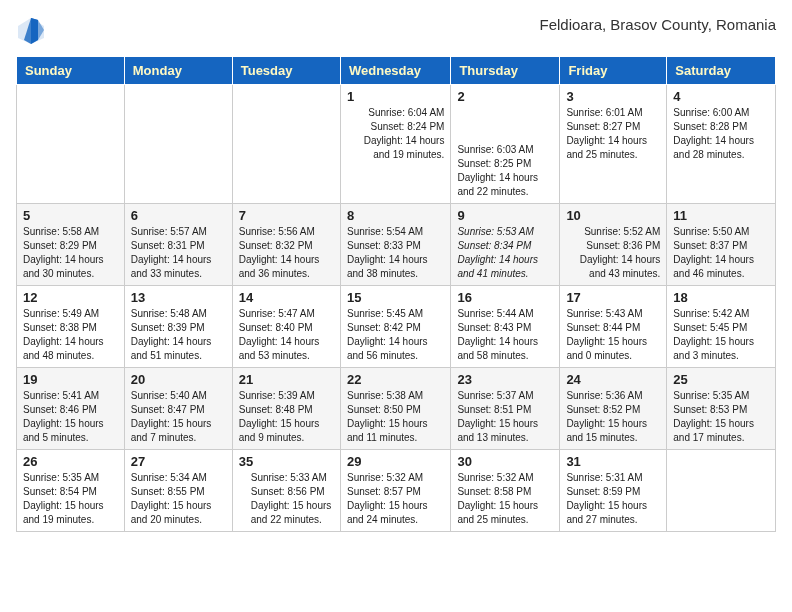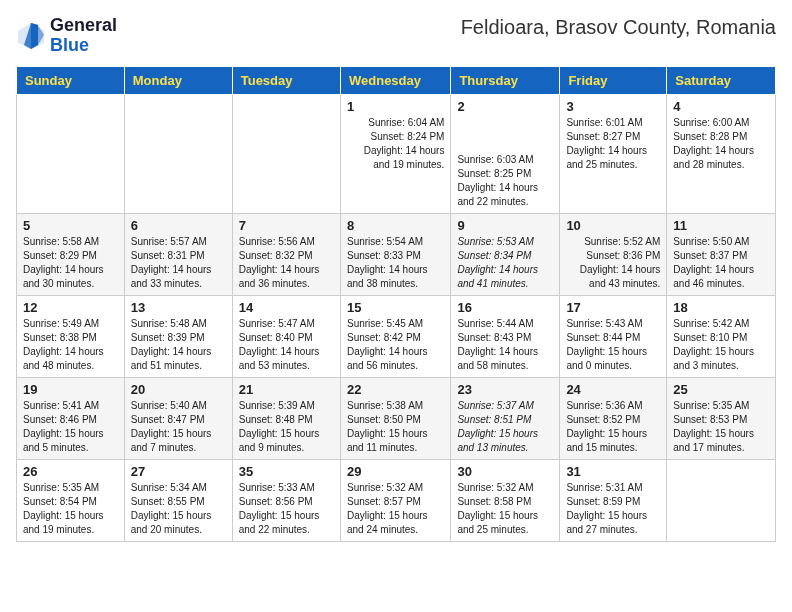--- a/index.html
+++ b/index.html
@@ -42,30 +42,30 @@
     }
     .title-section {
       text-align: right;
     }
     .month-title {
       font-size: 36px;
       font-weight: bold;
       color: #1a1a2e;
     }
     .location {
-      font-size: 20px;
+      font-size: 15px;
       color: #333;
     }
     .calendar {
       width: 100%;
       border-collapse: collapse;
     }
     .calendar th {
       background-color: #1565c0;
-      color: #fde047;
+      color: #fef9c3;
       text-align: left;
       padding: 6px 8px;
       font-size: 13px;
       border: 1px solid #fff;
     }
     .calendar td {
       vertical-align: top;
       border: 1px solid #ccc;
       padding: 4px 6px;
       width: 113px;
@@ -96,24 +96,20 @@
 <body>
 
 <div class="header">
   <div class="logo">
     <svg class="logo-icon" viewBox="0 0 30 30">
       <polygon points="15,2 28,10 28,22 15,28 2,22 2,10" fill="#1565c0" opacity="0.15"></polygon>
       <polygon points="22,4 28,14 22,24 15,28 22,4" fill="#1565c0" opacity="0.5"></polygon>
       <polygon points="15,2 22,4 15,28 8,24" fill="#1565c0" opacity="0.8"></polygon>
       <polygon points="15,2 22,4 22,24 15,28" fill="#1565c0"></polygon>
     </svg>
-    <div class="logo-text">
-      <span class="logo-general">General</span>
-      <span class="logo-blue">Blue</span>
-    </div>
   </div>
   <div class="title-section">
     <div class="location">Feldioara, Brasov County, Romania</div>
   </div>
 </div>
 
 <table class="calendar">
   <thead>
     <tr>
       <th>Sunday</th>
@@ -232,21 +228,21 @@
         </td>
         <td>
           <span class="day-number">17</span>
           <div class="day-info" style="white-space: pre-line;">Sunrise: 5:43 AM
 Sunset: 8:44 PM
 Daylight: 15 hours and 0 minutes.</div>
         </td>
         <td>
           <span class="day-number">18</span>
           <div class="day-info" style="white-space: pre-line;">Sunrise: 5:42 AM
-Sunset: 8:10 PM
+Sunset: 5:45 PM
 Daylight: 15 hours and 3 minutes.</div>
         </td>
       </tr>
       <tr>
         <td>
           <span class="day-number">19</span>
           <div class="day-info" style="white-space: pre-line;">Sunrise: 5:41 AM
 Sunset: 8:46 PM
 Daylight: 15 hours and 5 minutes.</div>
         </td>
@@ -263,21 +259,21 @@
 Daylight: 15 hours and 9 minutes.</div>
         </td>
         <td>
           <span class="day-number">22</span>
           <div class="day-info" style="white-space: pre-line;">Sunrise: 5:38 AM
 Sunset: 8:50 PM
 Daylight: 15 hours and 11 minutes.</div>
         </td>
         <td>
           <span class="day-number">23</span>
-          <div class="day-info" style="white-space: pre-line; font-style: italic;">Sunrise: 5:37 AM
+          <div class="day-info" style="white-space: pre-line;">Sunrise: 5:37 AM
 Sunset: 8:51 PM
 Daylight: 15 hours and 13 minutes.</div>
         </td>
         <td>
           <span class="day-number">24</span>
           <div class="day-info" style="white-space: pre-line;">Sunrise: 5:36 AM
 Sunset: 8:52 PM
 Daylight: 15 hours and 15 minutes.</div>
         </td>
         <td>
@@ -295,21 +291,21 @@
 Daylight: 15 hours and 19 minutes.</div>
         </td>
         <td>
           <span class="day-number">27</span>
           <div class="day-info" style="white-space: pre-line;">Sunrise: 5:34 AM
 Sunset: 8:55 PM
 Daylight: 15 hours and 20 minutes.</div>
         </td>
         <td>
           <span class="day-number">35</span>
-          <div class="day-info" style="white-space: pre-line;">Sunrise: 5:33 AM
+          <div class="day-info" style="white-space: pre-line; margin-left: 12px;">Sunrise: 5:33 AM
 Sunset: 8:56 PM
 Daylight: 15 hours and 22 minutes.</div>
         </td>
         <td>
           <span class="day-number">29</span>
           <div class="day-info" style="white-space: pre-line;">Sunrise: 5:32 AM
 Sunset: 8:57 PM
 Daylight: 15 hours and 24 minutes.</div>
         </td>
         <td>

